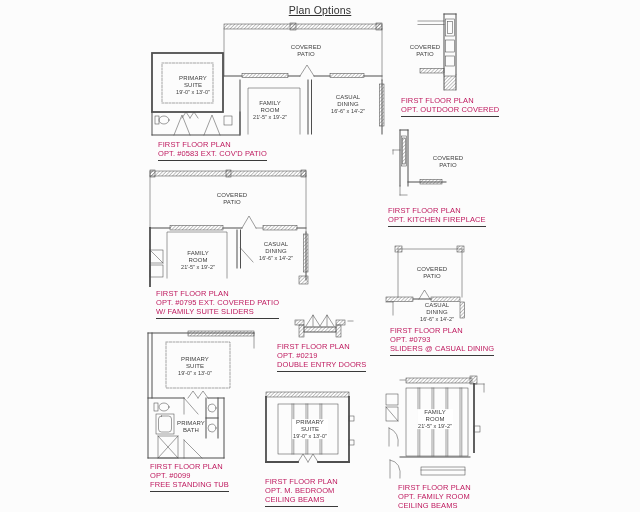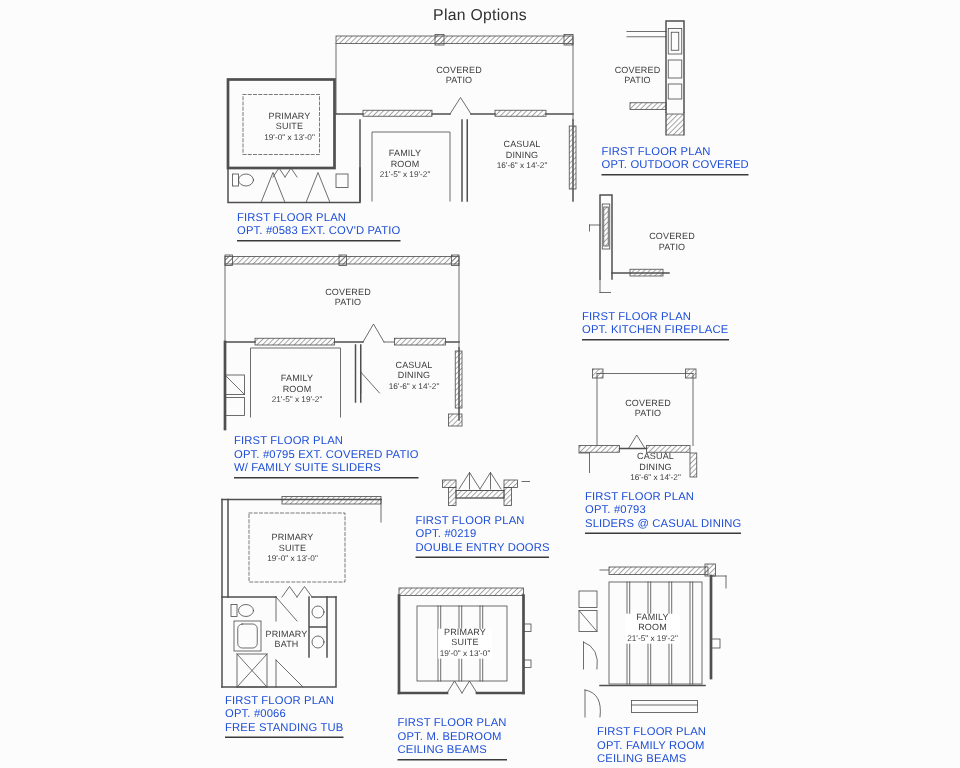--- a/index.html
+++ b/index.html
@@ -5,40 +5,40 @@
   html,body{margin:0;padding:0;}
   body{
     width:640px;height:512px;position:relative;overflow:hidden;
     background:#fcfcfc;
     font-family:"Liberation Sans", sans-serif;
     color:#3a3a3a;
   }
   .sheet{position:absolute;inset:0;}
   .title{
     position:absolute;top:4px;left:0;width:100%;
-    text-align:center;font-size:10.5px;color:#303030;letter-spacing:.2px;
+    text-align:center;font-size:10.5px;color:#303030;letter-spacing:.2px;text-decoration:underline;
   }
   .plan{position:absolute;}
   .plan svg{position:absolute;left:0;top:0;overflow:visible;}
   svg g{stroke:#4f4f4f;fill:none;stroke-linecap:square;}
   svg .t{stroke-width:.55;}
   svg .m{stroke-width:1;}
   svg .w{stroke-width:1.8;}
   svg .d{stroke-width:.5;stroke-dasharray:2,1.5;}
   svg .hz{fill:url(#hz);stroke:#4f4f4f;stroke-width:.55;}
   .room{
     position:absolute;transform:translate(-50%,-50%);
     text-align:center;color:#3c3c3c;
   }
   .room .rname{font-size:6px;line-height:1.1;white-space:pre-line;letter-spacing:.1px;}
   .room .rdim{font-size:5.5px;line-height:1.1;white-space:nowrap;margin-top:.5px;}
   .room.bg{background:#fff;padding:0 1px;}
   .caption{
     position:absolute;display:inline-block;
-    border-bottom:1.4px solid #3a3a3a;padding-bottom:1px;color:#1d4ed8;
+    border-bottom:1.4px solid #3a3a3a;padding-bottom:1px;color:#be185d;
   }
   .caption div{font-size:7.5px;line-height:1.18;letter-spacing:.1px;white-space:nowrap;}
 </style>
 </head>
 <body>
 
 <svg width="0" height="0" style="position:absolute">
   <defs>
     <pattern id="hz" patternUnits="userSpaceOnUse" width="2.5" height="2.5" patternTransform="rotate(45)">
       <line x1="0" y1="0" x2="0" y2="2.5" stroke="#5a5a5a" stroke-width="0.7"></line>
@@ -250,21 +250,21 @@
       <div class="rname">PRIMARY
 SUITE</div>
       <div class="rdim">19'-0" x 13'-0"</div>
     </div>
     <div class="room" style="left:45px;top:97px">
       <div class="rname">PRIMARY
 BATH</div>
     </div>
     <div class="caption" style="left:4px;top:133px">
       <div>FIRST FLOOR PLAN</div>
-      <div>OPT. #0066</div>
+      <div>OPT. #0099</div>
       <div>FREE STANDING TUB</div>
     </div>
   </div>
 
   <div class="plan" style="left:275px;top:310px;width:110px;height:65px">
     <svg width="110" height="65" viewBox="0 0 110 65">
       <g>
         <rect class="hz" x="20" y="10" width="9" height="5"></rect>
         <rect class="hz" x="24" y="15" width="5" height="12"></rect>
         <rect class="hz" x="61" y="10" width="9" height="5"></rect>

